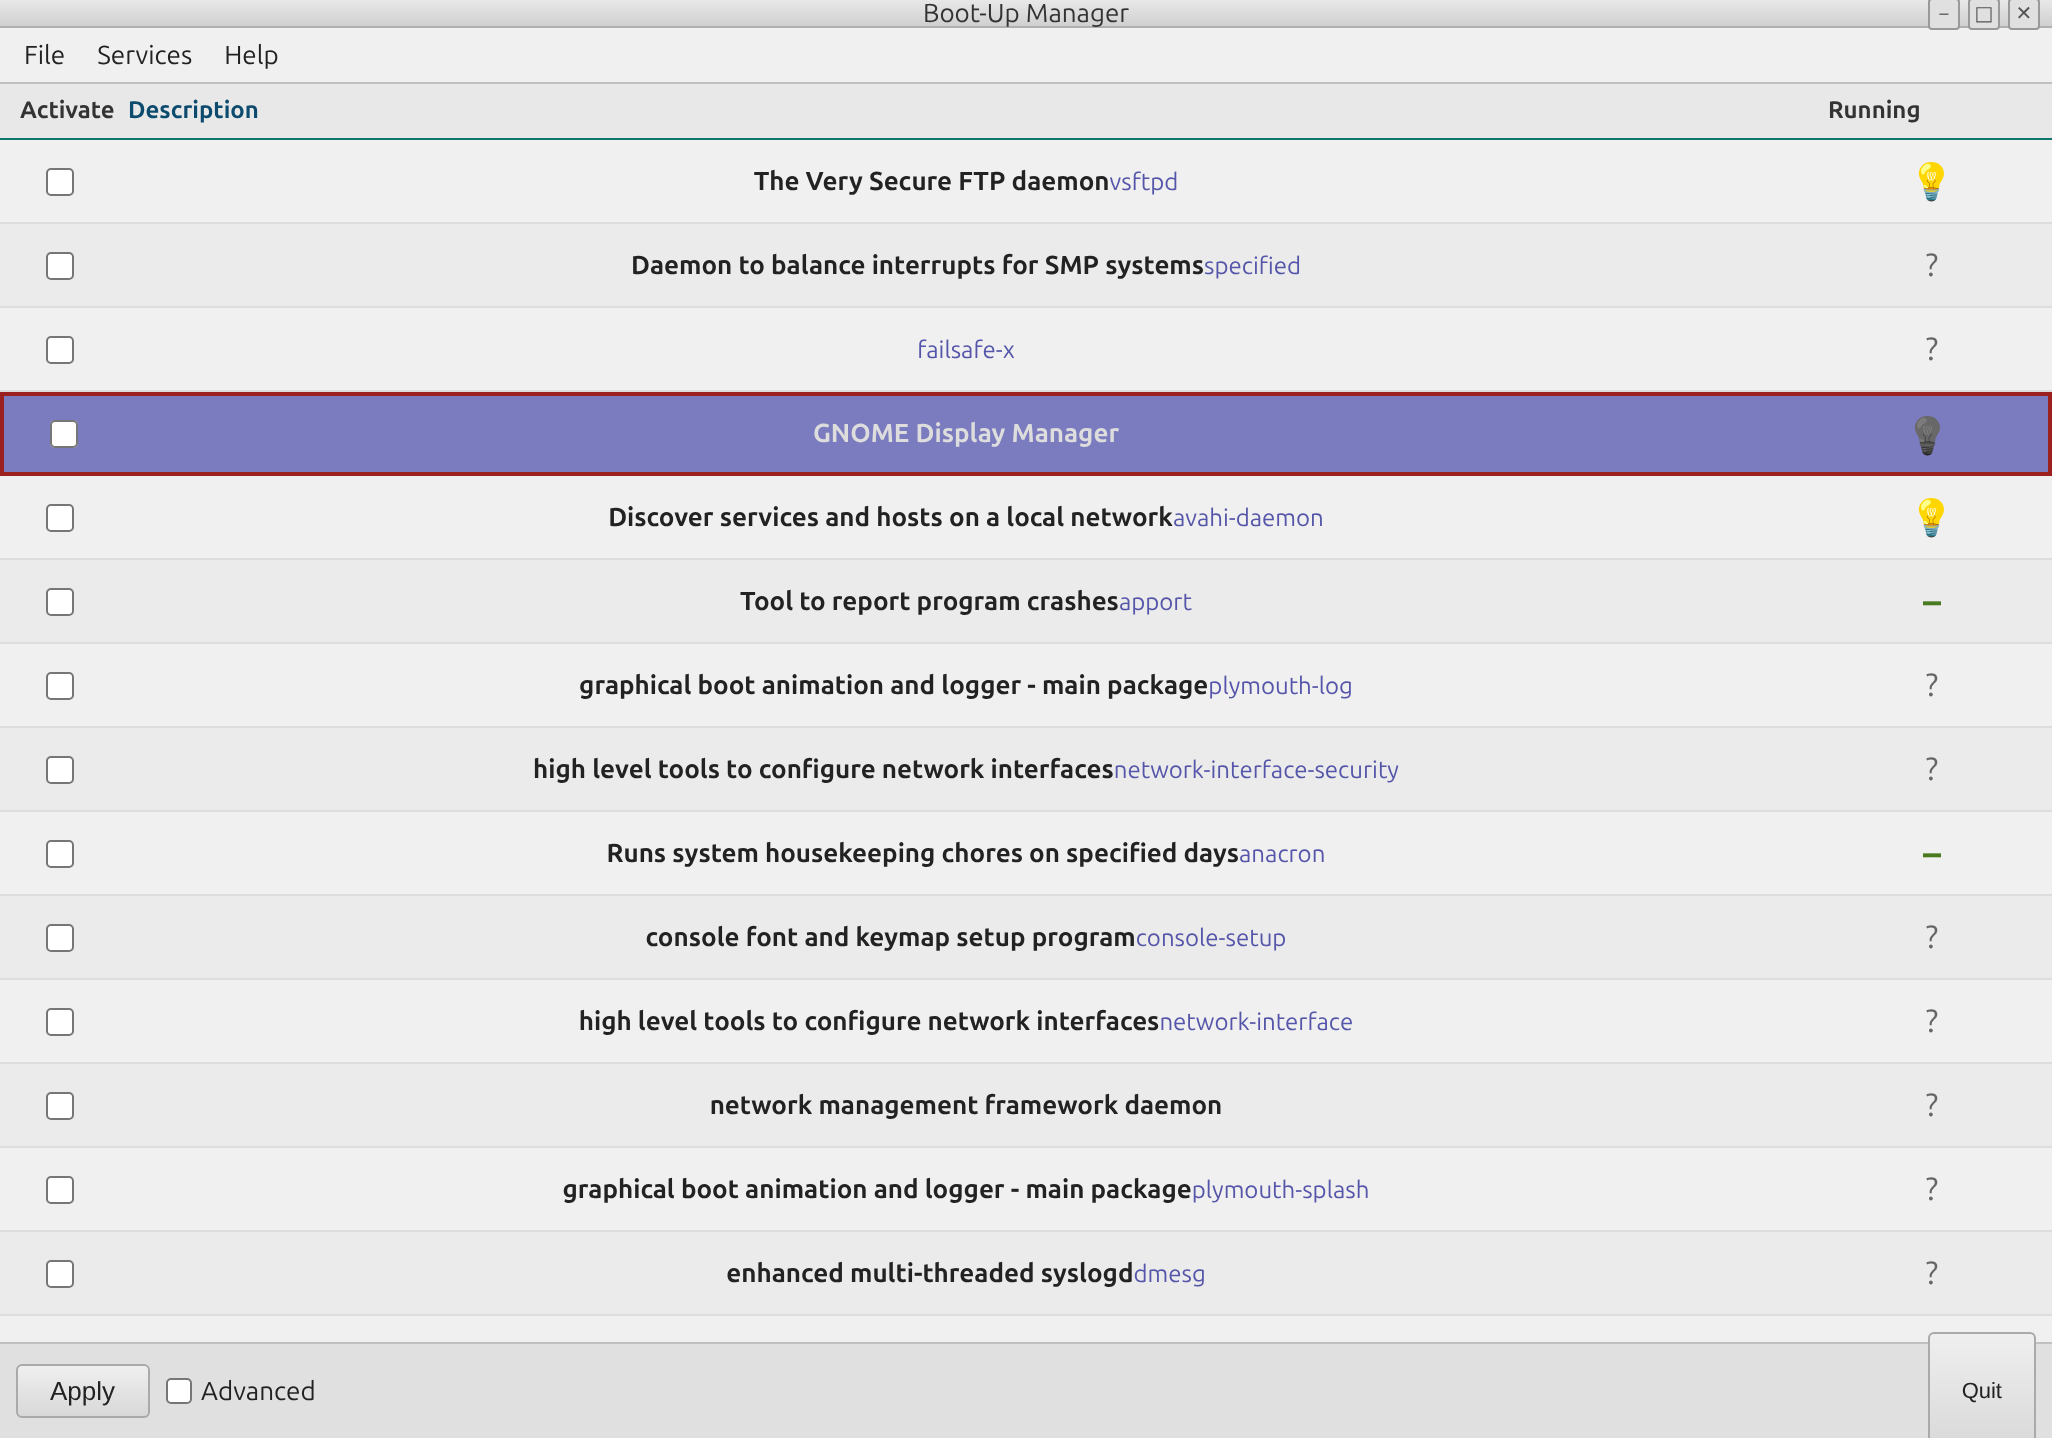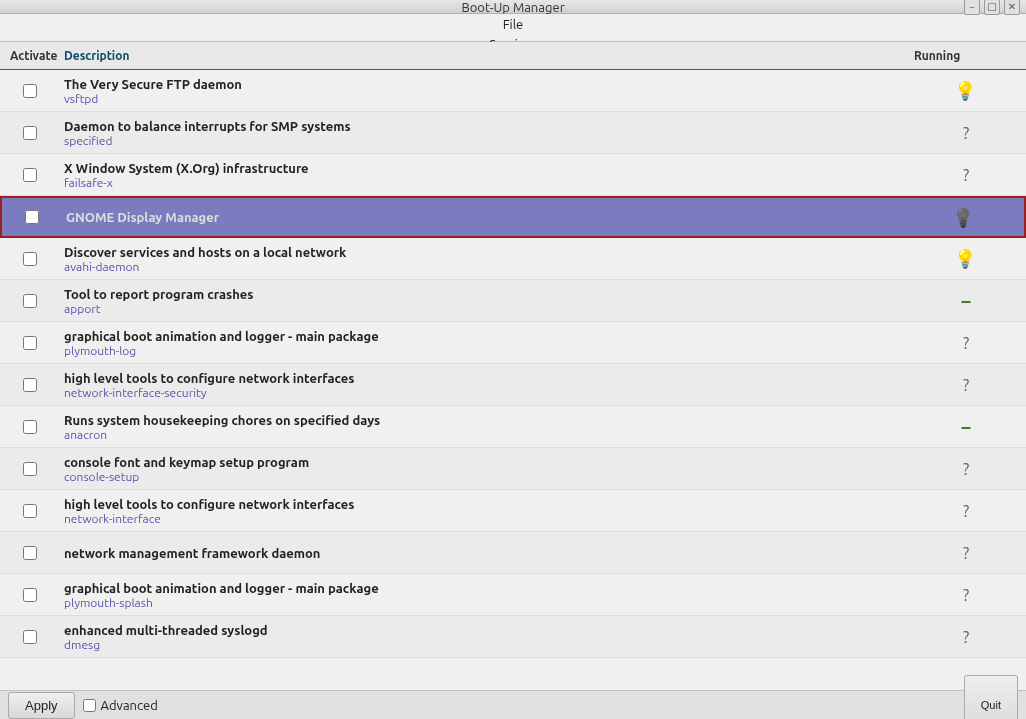--- a/index.html
+++ b/index.html
@@ -51,21 +51,20 @@
     }
 
     
     .menubar {
       background: #f0f0f0;
       border-bottom: 1px solid #c0c0c0;
       display: flex;
       align-items: center;
       height: 28px;
       padding: 0 4px;
-      flex-direction: column;
     }
     .menu-item {
       padding: 3px 8px;
       cursor: pointer;
       border-radius: 3px;
       font-size: 13px;
       color: #222;
     }
 
     
@@ -163,21 +162,21 @@
     }
     .cell-activate input[type="checkbox"] {
       width: 14px;
       height: 14px;
       cursor: pointer;
     }
     .cell-description {
       flex: 1;
       padding: 4px 4px;
       display: flex;
-      flex-direction: column;
+      flex-direction: row;
       justify-content: center;
     }
     .service-name {
       font-weight: bold;
       font-size: 13px;
       color: #222;
     }
     .service-package {
       font-size: 12px;
       color: #5555aa;
@@ -199,21 +198,21 @@
     }
     .question-icon {
       font-size: 16px;
       color: #666;
     }
 
     
     .bottom-bar {
       background: #e0e0e0;
       border-top: 1px solid #c0c0c0;
-      height: 29px;
+      height: 48px;
       display: flex;
       align-items: center;
       padding: 0 8px;
       gap: 8px;
     }
     .apply-btn {
       background: linear-gradient(to bottom, #efefef, #d8d8d8);
       border: 1px solid #aaa;
       border-radius: 3px;
       padding: 5px 16px;
@@ -288,21 +287,20 @@
         </div>
         <div class="col-running-cell">
           <span class="question-icon">?</span>
         </div>
       </div>
       <div class="table-row">
         <div class="cell-activate">
           <input type="checkbox" style="">
         </div>
         <div class="cell-description">
-          <span class="service-name">X Window System (X.Org) infrastructure</span>
           <span class="service-package">failsafe-x</span>
         </div>
         <div class="col-running-cell">
           <span class="question-icon">?</span>
         </div>
       </div>
       <div class="table-row selected">
         <div class="cell-activate">
           <input type="checkbox" style="">
         </div>

